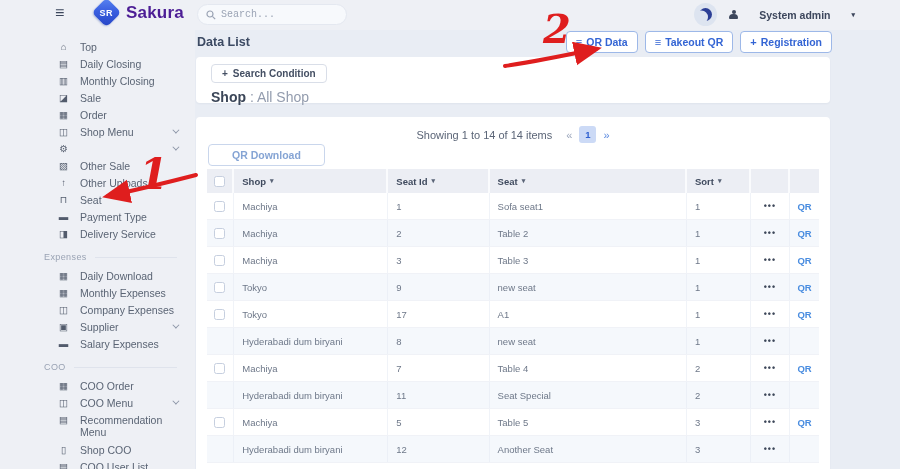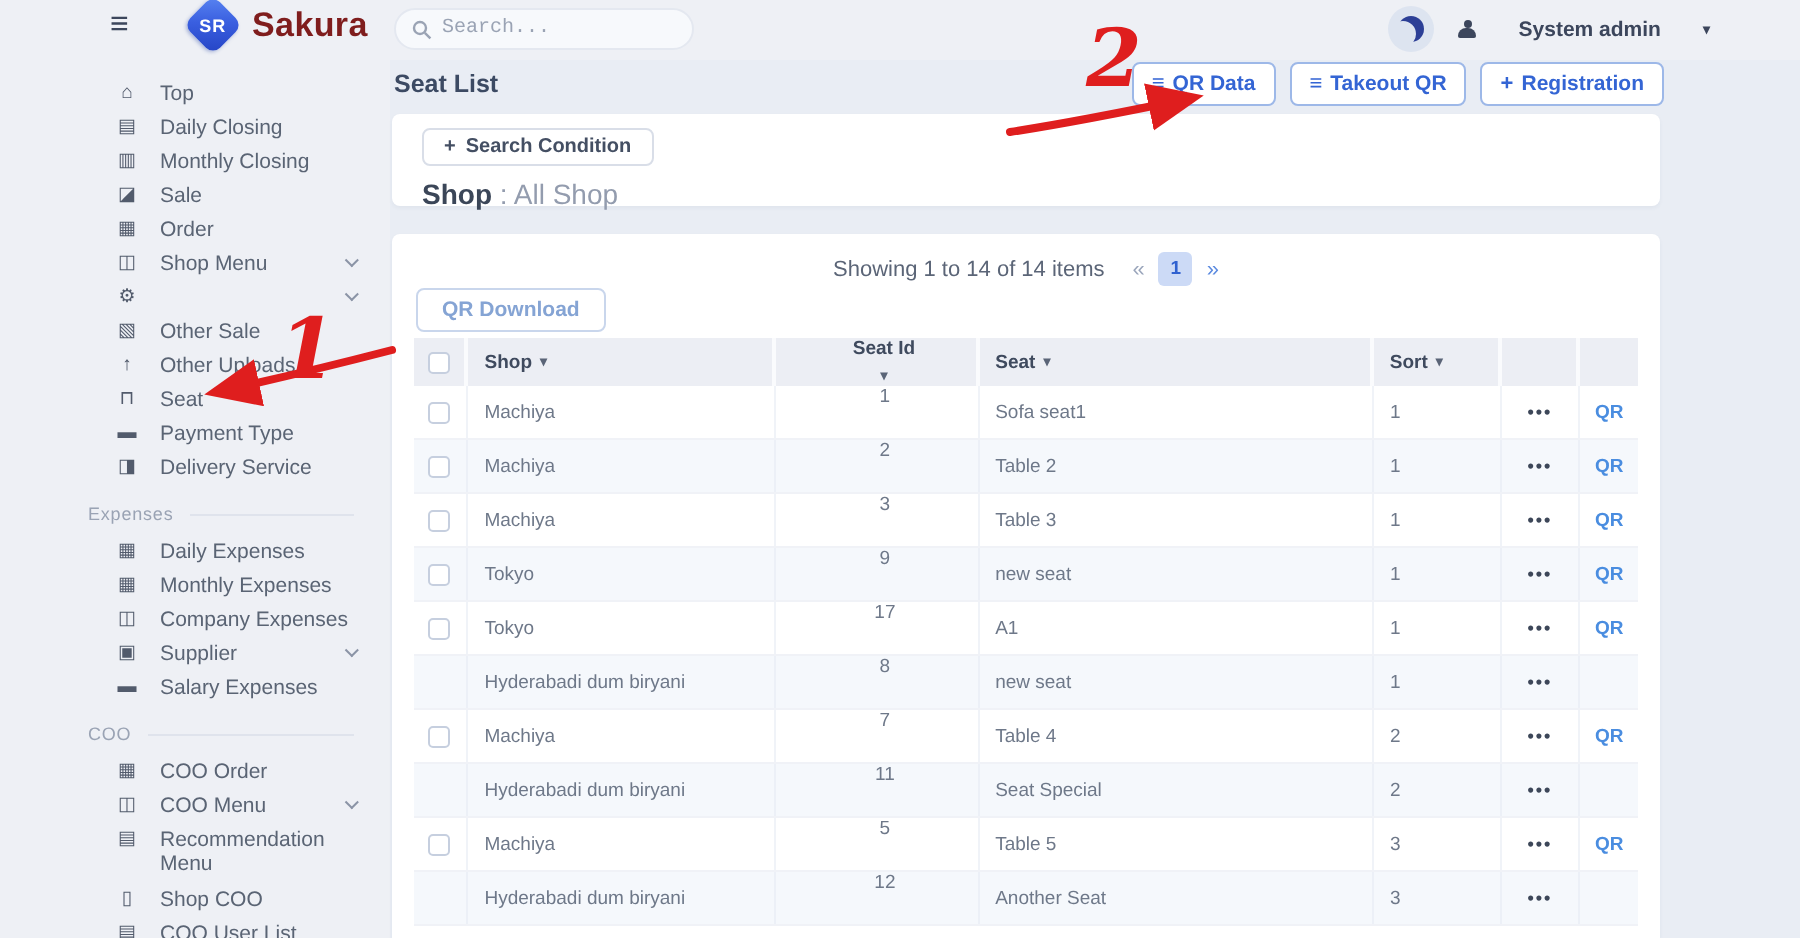--- a/index.html
+++ b/index.html
@@ -10,21 +10,21 @@
     background:#eef0f5;
     font-family:"Liberation Sans", sans-serif;
     -webkit-font-smoothing: antialiased;
   }
   
   .navbar { position:absolute; top:0; left:0; right:0; height:30px; display:flex; align-items:center; }
   .hamburger { position:absolute; left:55px; top:4px; font-size:16px; color:#3c465c; font-weight:bold; cursor:pointer; }
   .logo { position:absolute; left:92px; top:2px; display:flex; align-items:center; gap:9px; cursor:pointer; }
   .diamond { width:21px; height:21px; margin-left:4px; background:linear-gradient(135deg,#5a86f2 0%,#3a5fe0 45%,#2443c4 100%); transform:rotate(45deg); border-radius:5px; display:flex; align-items:center; justify-content:center; box-shadow:0 1px 2px rgba(30,60,160,.35); }
   .diamond i { transform:rotate(-45deg); font-style:normal; color:#fff; font-weight:bold; font-size:9px; letter-spacing:.5px; }
-  .logo-text { color:#7f1d1d; font-weight:bold; font-size:17px; letter-spacing:.2px; }
+  .logo-text { color:#4c1d95; font-weight:bold; font-size:17px; letter-spacing:.2px; }
   .search { position:absolute; left:197px; top:4px; width:150px; height:21px; background:#f7f9fc; border:1px solid #e4e8f0; border-radius:11px; display:flex; align-items:center; padding:0 8px; gap:5px; }
   .search input { border:none; outline:none; background:transparent; font-size:10px; color:#5a6474; width:110px; font-family:Liberation Mono, monospace; }
   .search input::placeholder { color:#9aa3b4; }
   .nav-right { position:absolute; right:45px; top:3px; display:flex; align-items:center; gap:12px; }
   .moon-wrap { width:23px; height:23px; border-radius:50%; background:#dde4f0; display:flex; align-items:center; justify-content:center; cursor:pointer; }
   .moon { width:13px; height:13px; border-radius:50%; box-shadow:inset -4px 2.5px 0 0 #2c3f96; }
   .user { display:flex; align-items:center; gap:21px; cursor:pointer; color:#3c465c; font-size:10.5px; font-weight:bold; }
   .person { width:9px; height:10px; position:relative; display:inline-block; }
   .person::before { content:""; position:absolute; left:2.5px; top:0; width:4px; height:4px; border-radius:50%; background:#3c465c; }
   .person::after { content:""; position:absolute; left:0; top:4.5px; width:9px; height:5px; border-radius:4px 4px 1px 1px; background:#3c465c; }
@@ -51,33 +51,33 @@
   .shop-line { margin-top:6px; font-size:14px; color:#939cae; }
   .shop-line b { color:#3b4658; font-weight:bold; }
   
   .card2 { position:absolute; left:196px; top:117px; width:634px; height:352px; background:#fff; border-radius:4px 4px 0 0; box-shadow:0 1px 2px rgba(40,60,100,.05); overflow:hidden; }
   .meta-row { display:flex; justify-content:center; align-items:center; gap:14px; margin-top:9px; }
   .showing { font-size:11px; color:#5b6577; }
   .pager { display:flex; align-items:center; gap:7px; }
   .pg-prev { color:#9aa5bb; font-size:11px; cursor:pointer; }
   .pg-next { color:#5b8ae0; font-size:11px; cursor:pointer; }
   .pg-badge { width:17px; height:17px; background:#ccdaf6; color:#3061d0; border-radius:3px; font-size:9.5px; font-weight:bold; display:flex; align-items:center; justify-content:center; cursor:pointer; }
-  .qr-download { position:absolute; left:12px; top:27px; background:#fff; border:1px solid #c9d6ec; border-radius:4px; color:#85a4d4; font-size:10.5px; font-weight:bold; padding:4px 12px; cursor:pointer; font-family:"Liberation Sans",sans-serif; }
+  .qr-download { position:absolute; left:12px; top:27px; background:#fff; border:1px solid #c9d6ec; border-radius:4px; color:#85a4d4; font-size:10.5px; font-weight:bold; padding:4px 23px; cursor:pointer; font-family:"Liberation Sans",sans-serif; }
   .tablewrap { position:absolute; left:11px; top:52px; width:612px; }
   .thead { display:flex; height:24px; background:#eceef4; align-items:center; font-size:9.5px; font-weight:bold; color:#3f4a5e; }
   .hc { display:flex; align-items:center; gap:4px; height:100%; padding-left:8px; border-right:2px solid #fafbfd; }
   .hc:last-child { border-right:none; }
   .sort-caret { font-size:7px; color:#5a6477; }
   .trow { display:flex; height:27px; align-items:center; font-size:9.5px; color:#6e7889; border-bottom:1px solid #f0f2f7; }
   .trow.alt { background:#f5f8fc; }
   .c { height:100%; display:flex; align-items:center; padding-left:8px; border-right:1px solid rgba(230,235,243,.6); overflow:hidden; white-space:nowrap; }
   .c:last-child { border-right:none; }
   .w-cb  { width:28px; padding-left:7px; }
   .w-shop{ width:160px; }
-  .w-sid { width:105px;flex-direction:column; }
+  .w-sid { width:105px; }
   .w-seat{ width:205px; }
   .w-sort{ width:66px; }
   .w-dots{ width:41px; justify-content:center; padding-left:0; }
   .w-qr  { width:30px; justify-content:center; padding-left:0; }
   .checkbox { width:11px; height:11px; border:1px solid #c6cfdf; border-radius:2.5px; background:#fff; cursor:pointer; flex:none; }
   .dots { font-size:9px; font-weight:bold; letter-spacing:1px; color:#3d4759; cursor:pointer; line-height:4px; }
   .qr-link { color:#4a8de0; font-weight:bold; font-size:9.5px; cursor:pointer; text-decoration:none; }
   
   .annot { position:absolute; left:0; top:0; pointer-events:none; z-index:99; }
 </style>
@@ -161,21 +161,21 @@
       <span class="sb-lbl">Payment Type</span>
     </div>
   <div class="sb-item">
       <span class="sb-ico">◨</span>
       <span class="sb-lbl">Delivery Service</span>
     </div>
 
   <div class="sb-sec">Expenses</div>
   <div class="sb-item">
       <span class="sb-ico">▦</span>
-      <span class="sb-lbl">Daily Expenses</span>
+      <span class="sb-lbl">Daily Download</span>
     </div>
   <div class="sb-item">
       <span class="sb-ico">▦</span>
       <span class="sb-lbl">Monthly Expenses</span>
     </div>
   <div class="sb-item">
       <span class="sb-ico">◫</span>
       <span class="sb-lbl">Company Expenses</span>
     </div>
   <div class="sb-item">
@@ -205,21 +205,21 @@
   <div class="sb-item">
       <span class="sb-ico">▯</span>
       <span class="sb-lbl">Shop COO</span>
     </div>
   <div class="sb-item">
       <span class="sb-ico">▤</span>
       <span class="sb-lbl">COO User List</span>
     </div>
 </div>
 
-<div class="page-title">Seat List</div>
+<div class="page-title">Data List</div>
 <div class="actions">
   <button class="act-btn">
       <span class="btn-ico">≡</span>
       <span>QR Data</span>
     </button>
   <button class="act-btn">
       <span class="btn-ico">≡</span>
       <span>Takeout QR</span>
     </button>
   <button class="act-btn">

